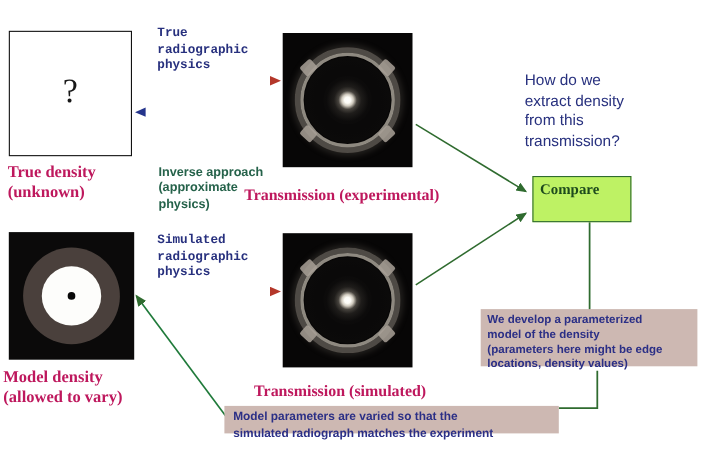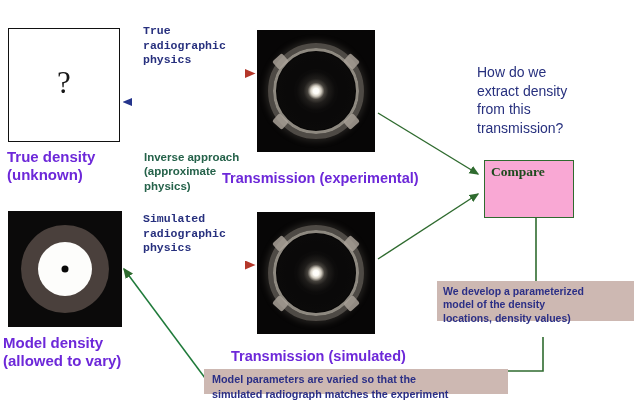--- a/index.html
+++ b/index.html
@@ -128,62 +128,62 @@
     border-radius: 50%;
     background: radial-gradient(circle,
       #ffffff 0%, #fdfcf6 9%, #cfc9bd 17%,
       rgba(120,114,104,0.55) 27%, rgba(70,66,60,0.35) 40%,
       rgba(30,28,26,0.12) 62%, rgba(10,9,9,0) 100%);
   }
 
   
   .compare-box {
     left: 484px; top: 160px;
-    width: 90px; height: 58px;
+    width: 90px; height: 42px;
     border: 1.4px solid #2f6b2f;
-    background: #f9a8d4;
+    background: #bef264;
     box-sizing: border-box;
     padding: 3px 5px 0 6px;
     font-family: "Liberation Serif", serif;
     font-size: 13.5px;
     line-height: 15.5px;
     color: #1d4a1d;
     font-weight: 700;
   }
 
   
   .callout {
     background: #cdb8b2;
     color: #2b2f86;
     font-family: "Liberation Sans", sans-serif;
     font-weight: 700;
     box-sizing: border-box;
   }
   .callout-right {
     left: 437px; top: 281px;
-    width: 197px; height: 40px;
+    width: 197px; height: 52px;
     font-size: 10.5px;
     line-height: 13.4px;
     padding: 4px 5px 0 6px;
   }
   .callout-bottom {
     left: 204px; top: 369px;
     width: 304px; height: 25px;
     font-size: 10.8px;
     line-height: 15px;
     padding: 3px 5px 0 8px;
   }
 
   
   .lbl { position: absolute; }
 
   .lbl-serif {
-    font-family: Liberation Sans, sans-serif;
+    font-family: Liberation Serif, serif;
     font-weight: 700;
-    color: #6d28d9;
+    color: #be185d;
   }
 
   .true-density-cap {
     left: 7px; top: 148px;
     font-size: 15px;
     line-height: 18px;
   }
   .model-density-cap {
     left: 3px; top: 334px;
     font-size: 15px;
@@ -359,19 +359,20 @@
   <div>transmission?</div>
 </div>
 
 <div class="abs compare-box">
   <div>Compare</div>
 </div>
 
 <div class="abs callout callout-right">
   <div>We develop a parameterized</div>
   <div>model of the density</div>
+  <div>(parameters here might be edge</div>
   <div>locations, density values)</div>
 </div>
 
 <div class="abs callout callout-bottom">
   <div>Model parameters are varied so that the</div>
   <div>simulated radiograph matches the experiment</div>
 </div>
 
 </body></html>

